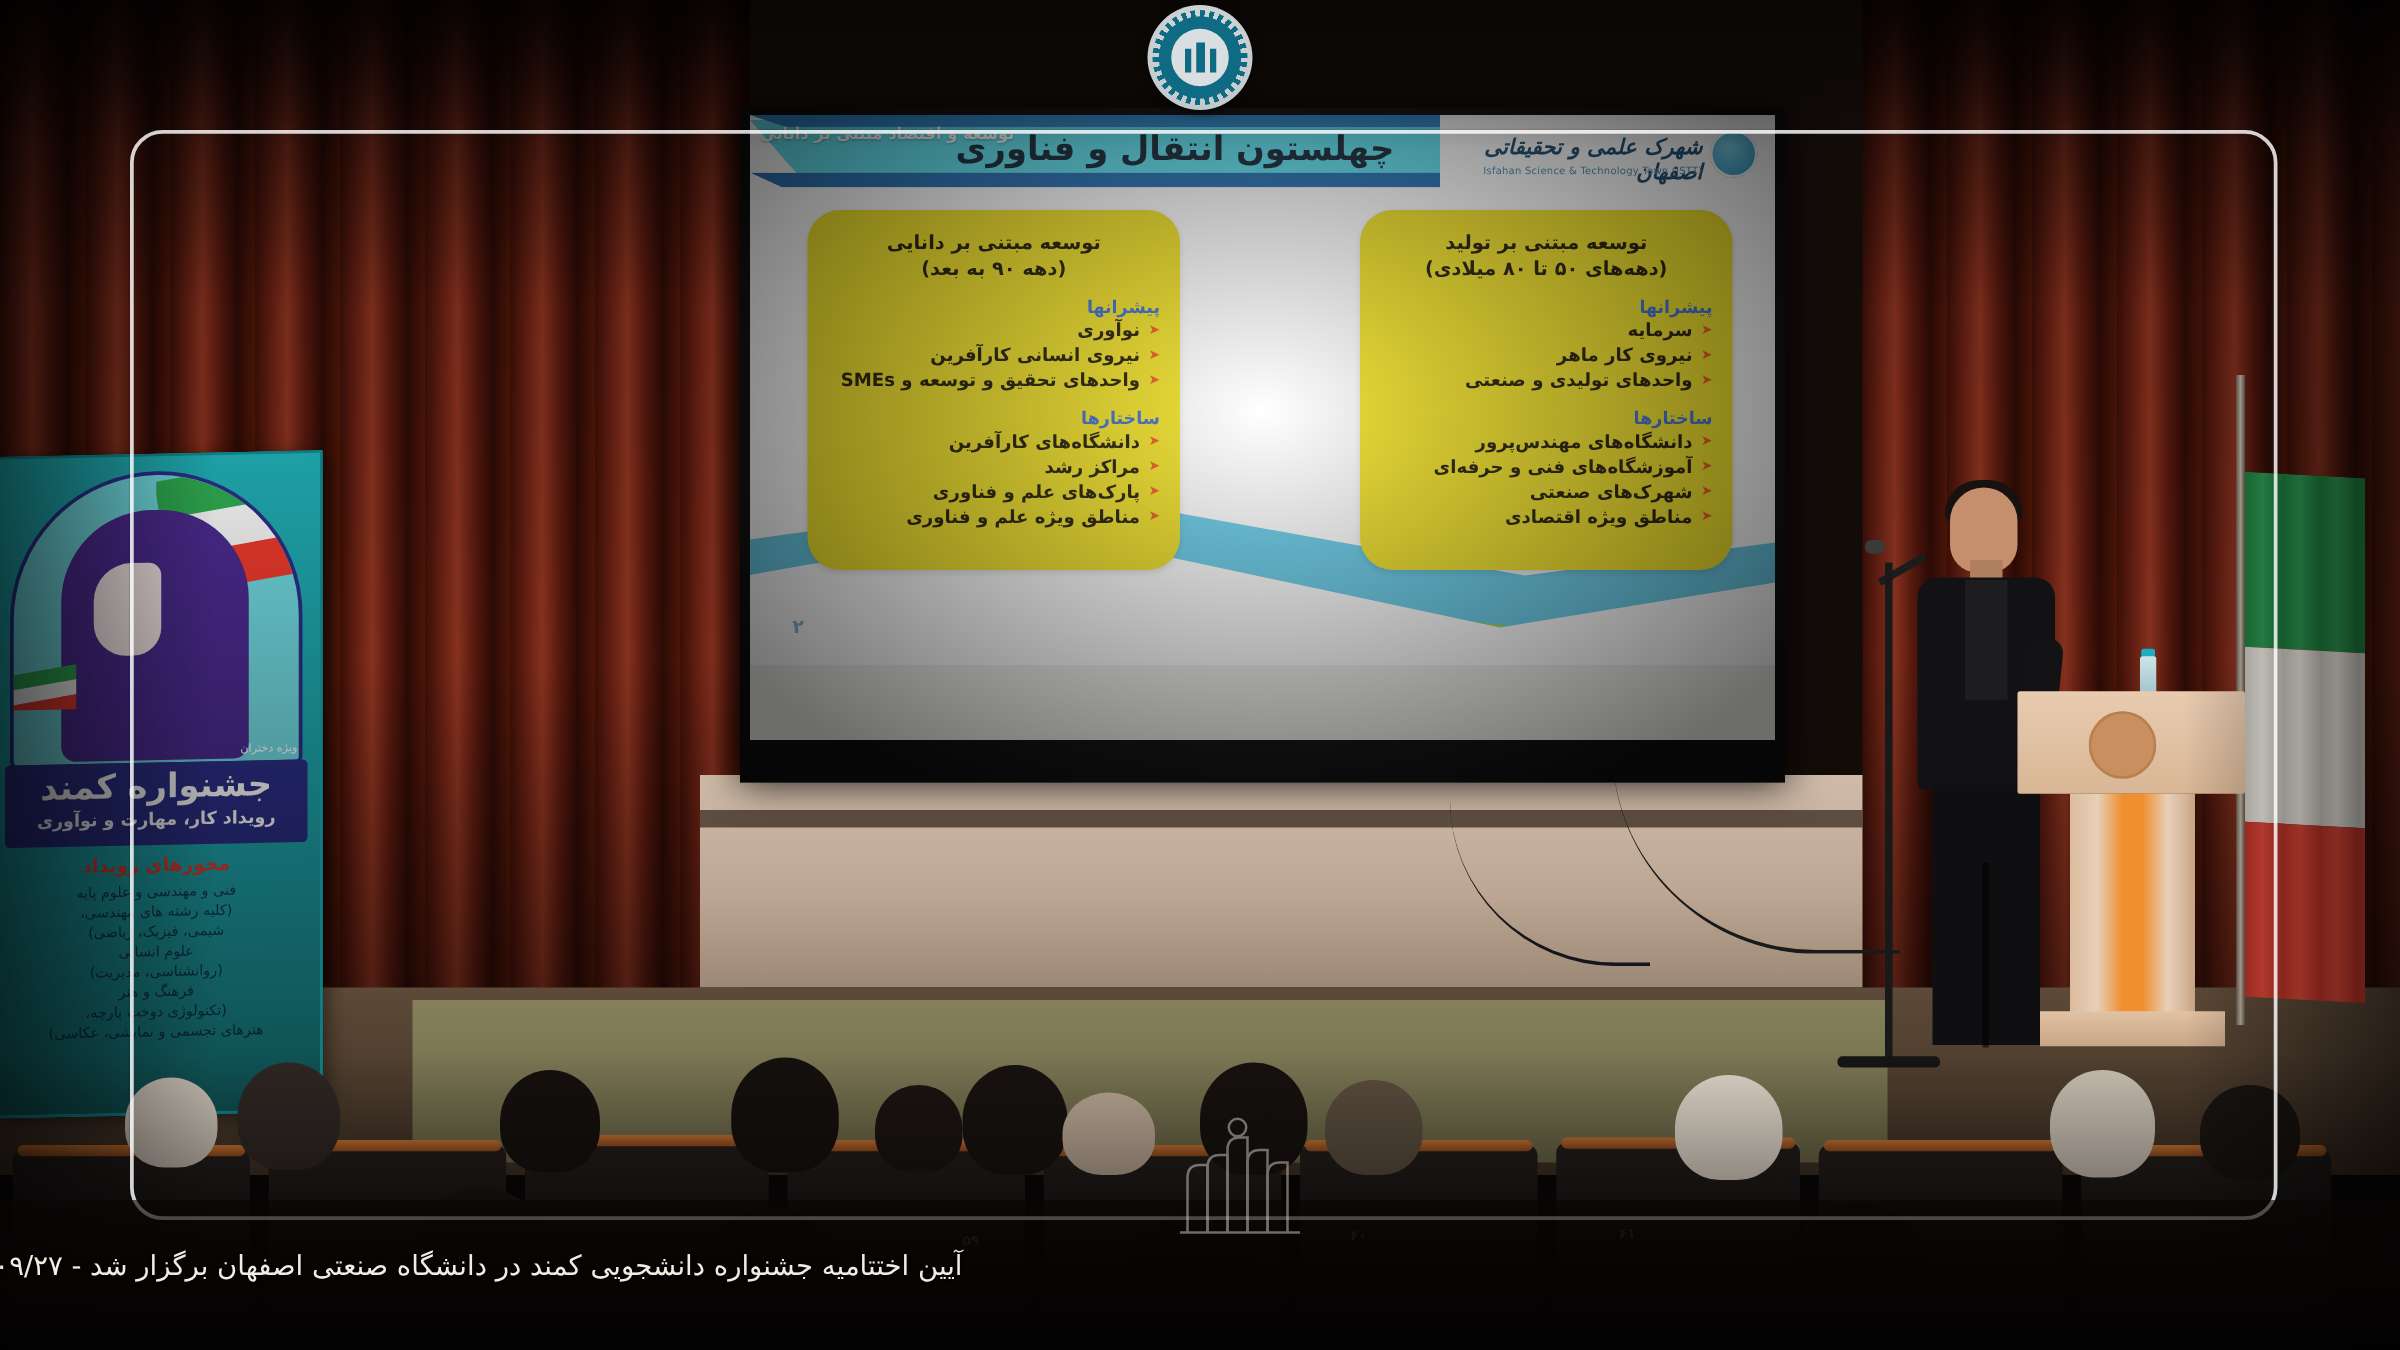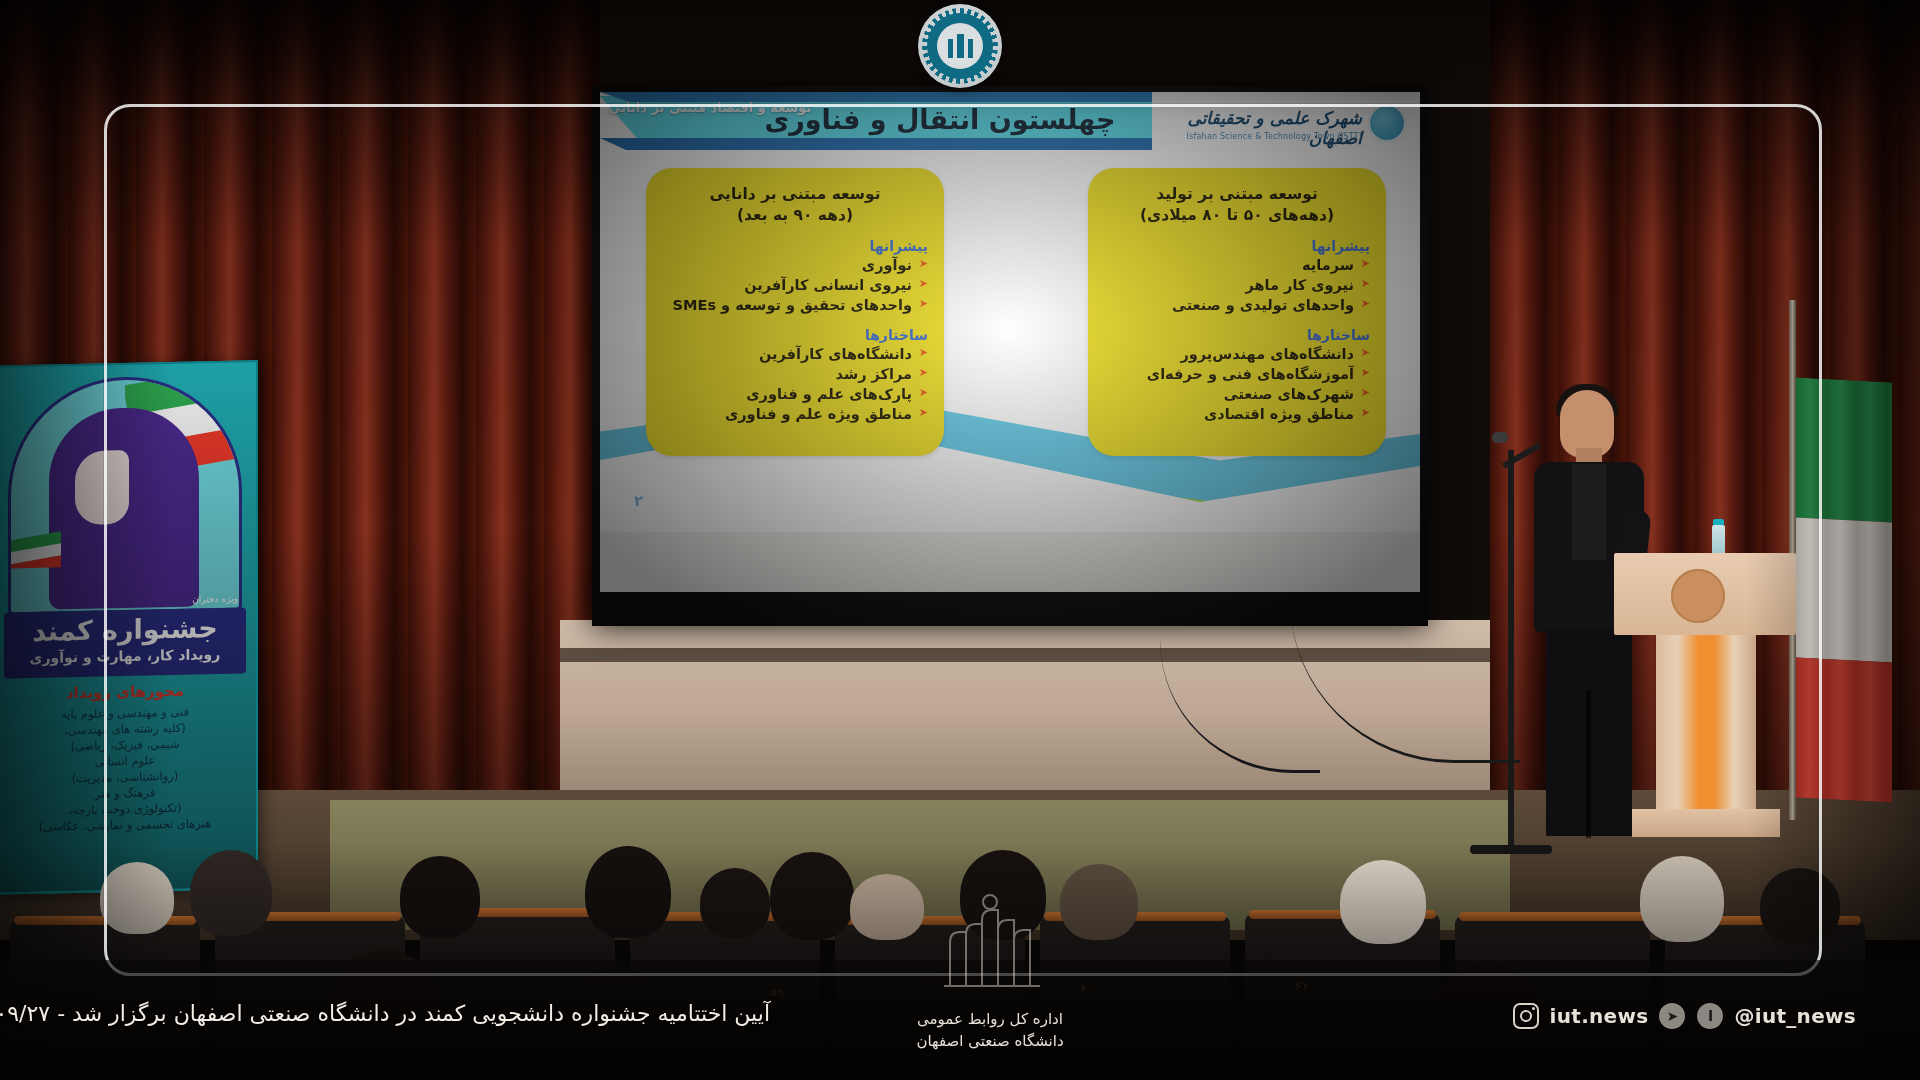--- a/index.html
+++ b/index.html
@@ -475,33 +475,16 @@
         <path d="M40 96 V52 q0-10 10-10 h6 v54"></path>
         <path d="M56 96 V44 q0-10 10-10 h6 v62"></path>
         <path d="M72 96 V30 q0-10 10-10 h6 v76"></path>
         <path d="M88 96 V40 q0-10 10-10 h6 v66"></path>
         <path d="M104 96 V50 q0-10 10-10 h6 v56"></path>
         <circle cx="80" cy="12" r="7"></circle>
         <path d="M34 96 h96"></path>
       </g>
     </svg>
 
-    <div class="pr-block">
-      <div class="pr-l1">اداره کل روابط عمومی</div>
-      <div class="pr-l2">دانشگاه صنعتی اصفهان</div>
-    </div>
-
-    <div class="social">
-      <span class="soc-ic">
-          <span class="ig-sq"></span>
-        </span>
-      <span class="soc-label">iut.news</span>
-      <span class="soc-ic">
-          <span class="tg-c">➤</span>
-        </span>
-      <span class="soc-ic">
-          <span class="et-c">ا</span>
-        </span>
-      <span class="soc-label">@iut_news</span>
-    </div>
+
   </div>
 
 </div>
 
 </body></html>

